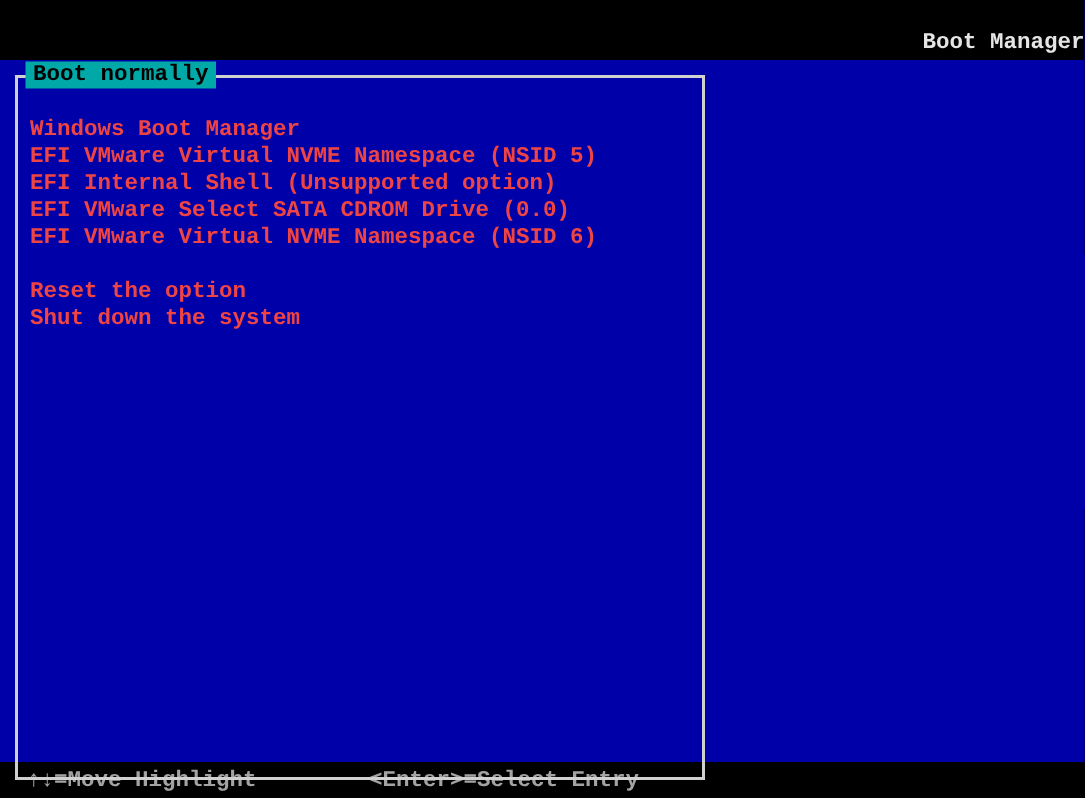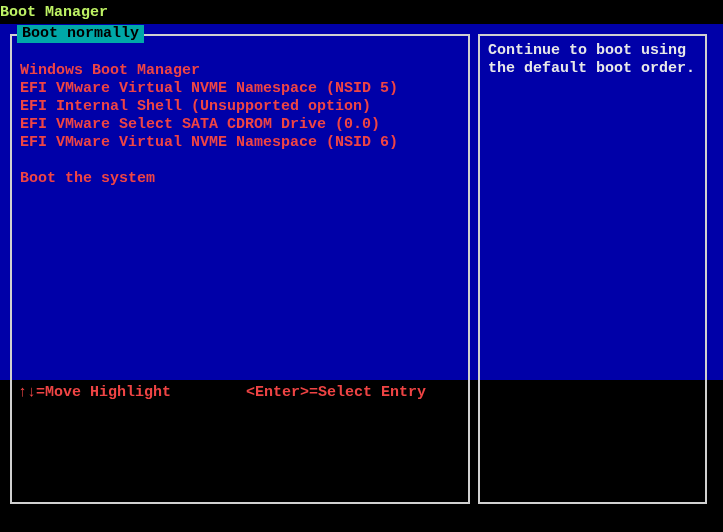--- a/index.html
+++ b/index.html
@@ -11,28 +11,28 @@
       width: 723px;
       height: 532px;
       background: #000;
       font-family: "Courier New", monospace;
       font-size: 15px;
       font-weight: bold;
       color: #d0d0d0;
       overflow: hidden;
     }
     .title-bar {
-      text-align: left;
-      color: #bef264;
-      padding: 4px 0 3px 0;
+      text-align: right;
+      color: #e5e5e5;
+      padding: 20px 0 3px 0;
       font-weight: bold;
     }
     .main-area {
       background: #0000a8;
-      height: 356px;
+      height: 468px;
       position: relative;
       padding: 8px;
     }
     .left-panel {
       position: absolute;
       left: 10px;
       top: 10px;
       width: 460px;
       height: 470px;
       border: 2px solid #d0d0d0;
@@ -64,21 +64,21 @@
       left: 478px;
       top: 10px;
       width: 229px;
       height: 470px;
       border: 2px solid #d0d0d0;
       padding: 6px 8px;
       color: #e8e8e8;
       line-height: 18px;
     }
     .help-bar {
-      color: #ef4444;
+      color: #a3a3a3;
       padding: 4px 0 0 18px;
       font-weight: bold;
     }
     .help-segment {
       display: inline-block;
     }
     .help-segment:first-child {
       margin-right: 66px;
     }
   </style>
@@ -95,27 +95,24 @@
     <div class="legend-box">
       <span>Boot normally</span>
     </div>
     <div class="menu-content">
       <div class="menu-item">Windows Boot Manager</div>
       <div class="menu-item">EFI VMware Virtual NVME Namespace (NSID 5)</div>
       <div class="menu-item">EFI Internal Shell (Unsupported option)</div>
       <div class="menu-item">EFI VMware Select SATA CDROM Drive (0.0)</div>
       <div class="menu-item">EFI VMware Virtual NVME Namespace (NSID 6)</div>
       <div class="spacer"></div>
-      <div class="menu-item">Boot the system</div>
+      <div class="menu-item">Reset the option</div>
+      <div class="menu-item">Shut down the system</div>
     </div>
   </div>
 
-  <div class="right-panel">
-    <div>Continue to boot using</div>
-    <div>the default boot order.</div>
-  </div>
 
 </div>
 
 <div class="help-bar">
   <span class="help-segment">↑↓=Move Highlight</span>
   <span class="help-segment">&lt;Enter&gt;=Select Entry</span>
 </div>
 
 </body></html>

